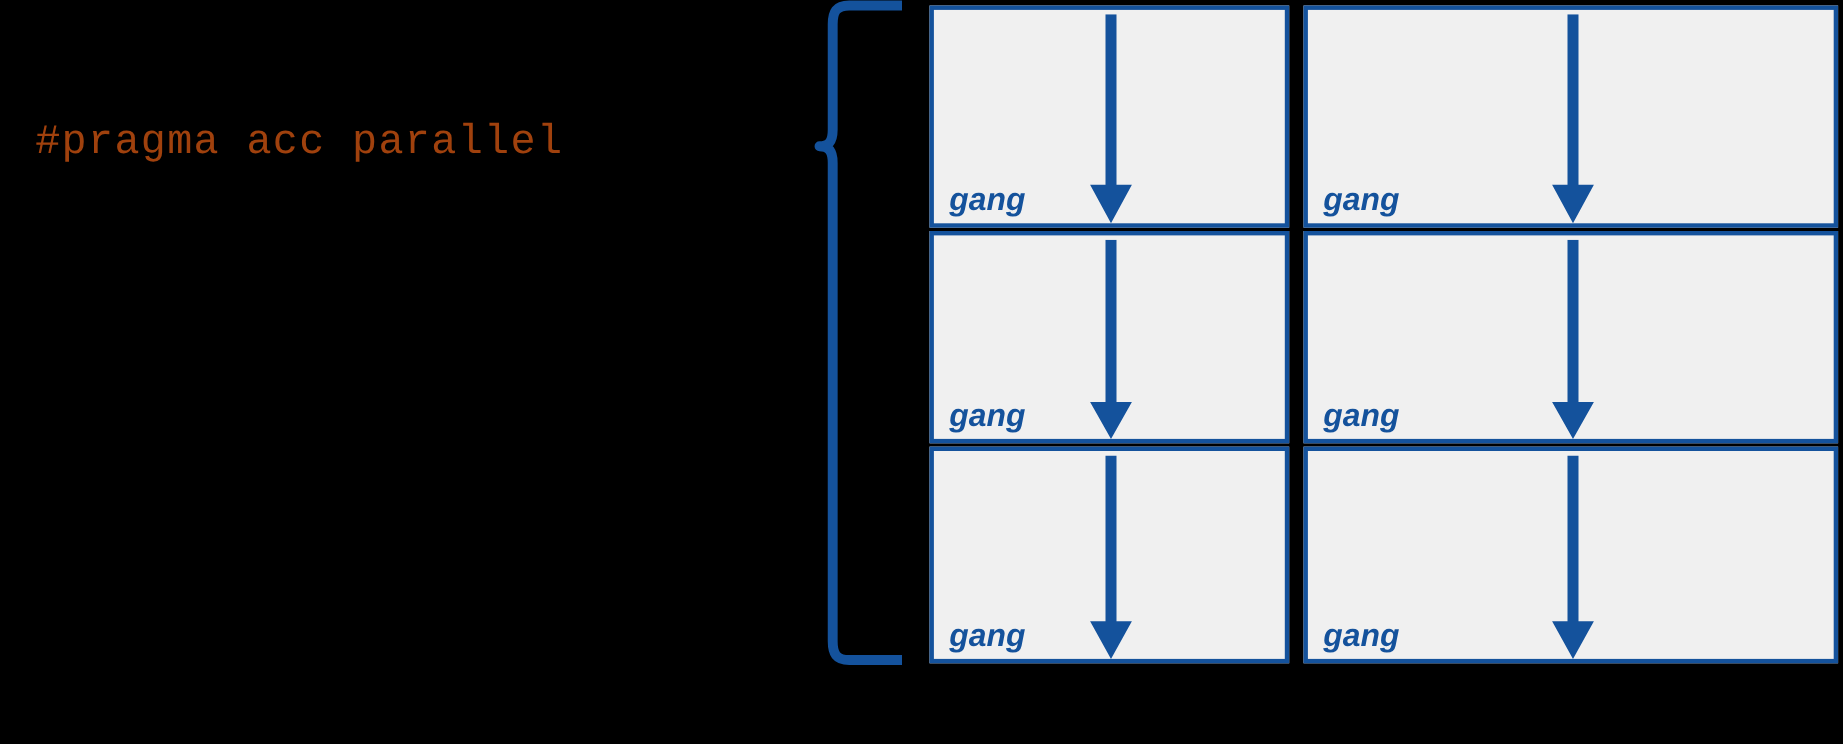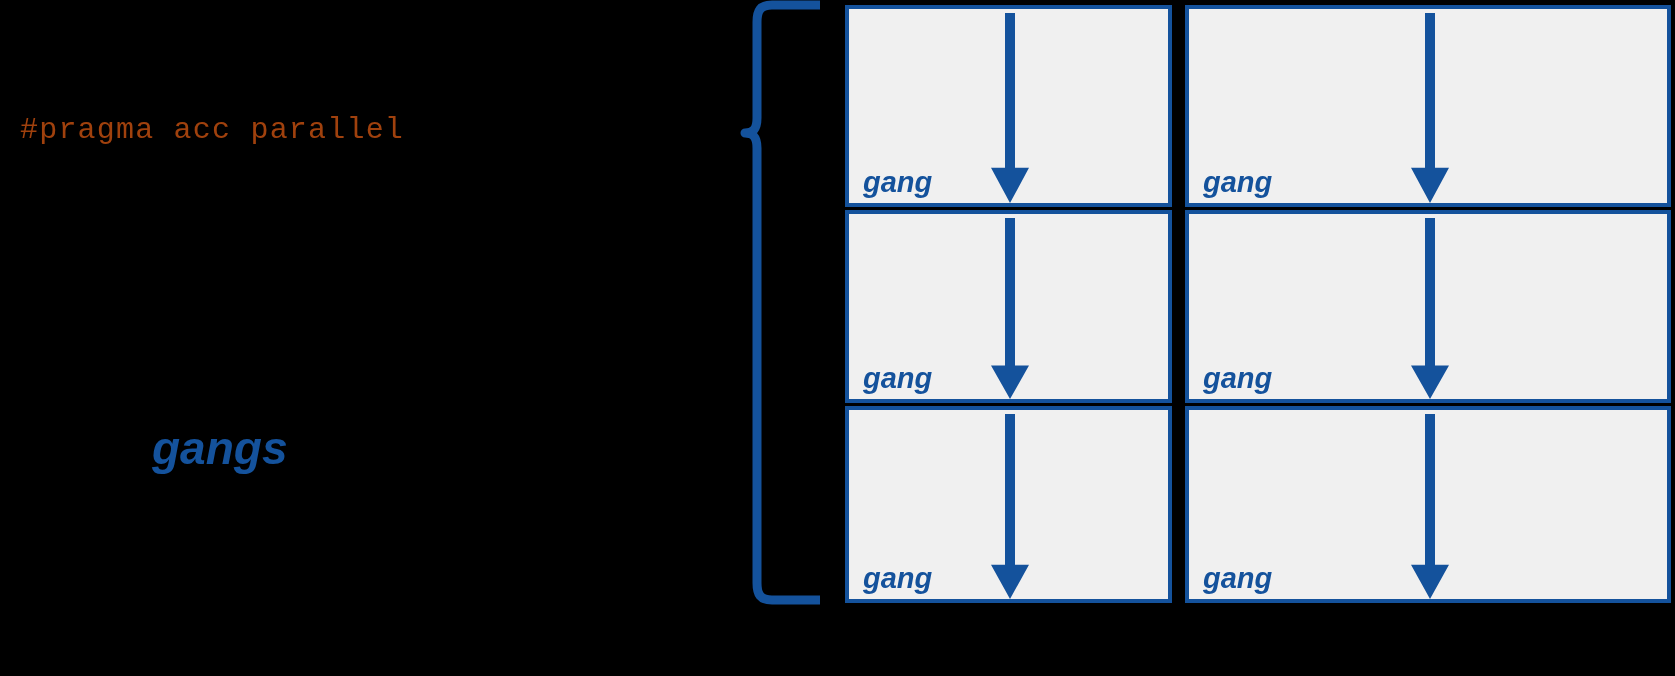--- a/index.html
+++ b/index.html
@@ -12,24 +12,24 @@
     width: 1675px;
     height: 676px;
     background: #000000;
     overflow: hidden;
     font-family: "Liberation Sans", sans-serif;
   }
 
   
   .pragma-text {
     position: absolute;
-    left: 20px;
+    left: 32px;
     top: 110px;
     font-family: "Liberation Mono", "DejaVu Sans Mono", monospace;
-    font-size: 30px;
+    font-size: 38px;
     letter-spacing: 1.2px;
     color: #A0410D;
     white-space: pre;
     line-height: 40px;
   }
   .big-word {
     position: absolute;
     font-family: "Liberation Sans", sans-serif;
     font-weight: bold;
     font-style: italic;
@@ -100,21 +100,20 @@
   .gang-arrow svg { display: block; width: 100%; height: 100%; }
 </style>
 </head>
 <body>
 
 <div id="stage">
 
   <div class="pragma-text">#pragma acc parallel</div>
 
 
-  <div class="big-word word-gangs">gangs</div>
 
   <svg class="brace-svg" viewBox="0 0 180 676">
     <path d="M 180 5
              L 132 5
              C 120 5 117 11 117 22
              L 117 118
              C 117 128 114 133 105 133
              C 114 133 117 138 117 148
              L 117 583
              C 117 594 120 600 132 600

